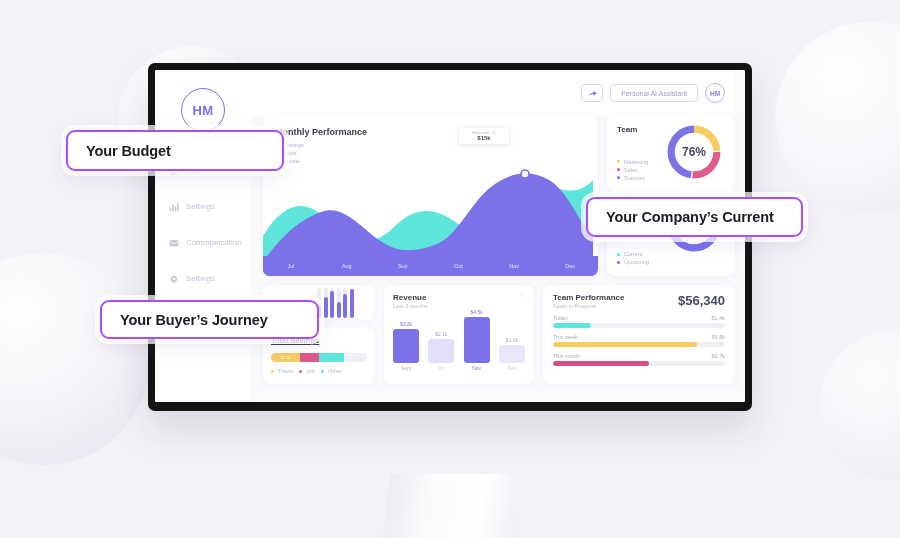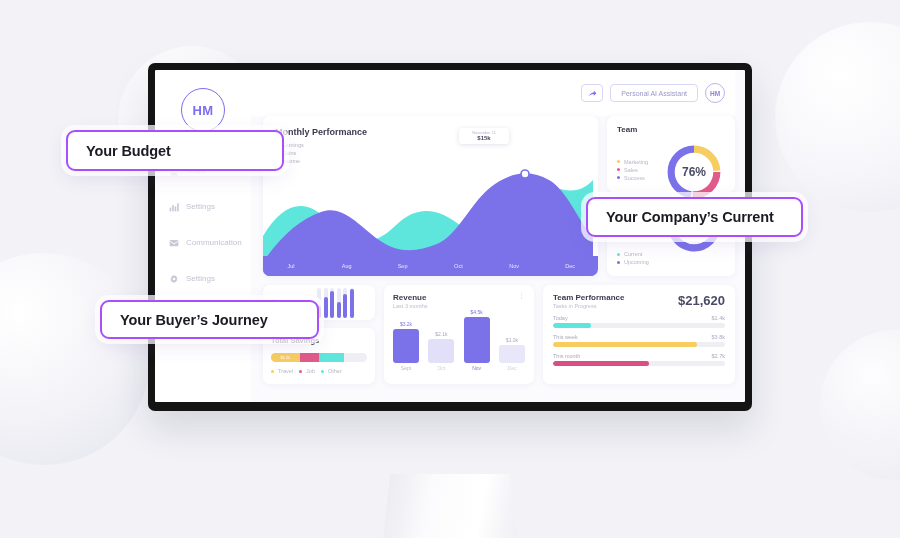--- a/index.html
+++ b/index.html
@@ -114,37 +114,37 @@
   #axis-band {
     position: absolute; left: 0; right: 0; bottom: 0; height: 20px;
     background: #7b72ea; display: flex; align-items: center;
   }
   .axis-tick { flex: 1; text-align: center; color: #e6e4fb; font-size: 5.5px; }
 
   
   #donut-col { width: 128px; flex: 0 0 128px; display: flex; flex-direction: column; gap: 9px; }
   .donut-card { flex: 1; position: relative; padding: 9px 0 0 10px; }
   .donut-title { font-size: 8px; color: #3b3b50; font-weight: bold; }
-  .donut-wrap { position: absolute; right: 11px; top: 26px; width: 60px; height: 60px; }
+  .donut-wrap { position: absolute; right: 11px; top: 6px; width: 60px; height: 60px; }
   .donut-center {
     position: absolute; inset: 0; display: flex; align-items: center; justify-content: center;
     font-size: 12px; color: #4a4a66; font-weight: bold;
   }
   .donut-legend { position: absolute; left: 10px; bottom: 9px; }
 
   
   #row-bottom { display: flex; gap: 9px; padding: 9px 0 0 12px; height: 108px; }
   #left-col { width: 112px; flex: 0 0 112px; display: flex; flex-direction: column; gap: 8px; }
   #savings-total-card { height: 46px; display: flex; align-items: center; padding: 0 8px; gap: 6px; }
   #savings-amount { font-size: 9px; color: #4a4a66; font-weight: bold; white-space: nowrap; }
   #mini-bars { display: flex; align-items: flex-end; gap: 2.5px; height: 30px; }
   .mini-bar-track { width: 4px; height: 30px; background: #eceaf7; border-radius: 2px; position: relative; }
   .mini-bar-fill { position: absolute; left: 0; bottom: 0; width: 100%; background: #7b72ea; border-radius: 2px; }
   #savings-card { flex: 1; padding: 8px; }
-  #savings-title { font-size: 7.5px; color: #3b3b50; font-weight: bold; margin-bottom: 8px; }
+  #savings-title { font-size: 7.5px; color: #3b3b50; font-weight: bold; margin-bottom: 8px; text-decoration: underline; }
   #savings-bar { display: flex; height: 9px; border-radius: 5px; overflow: hidden; background: #eeeef4; }
   .savings-seg { height: 100%; display: flex; align-items: center; justify-content: center; font-size: 4px; color: #fff; }
   #savings-legend { display: flex; gap: 6px; margin-top: 6px; }
 
   #revenue-card { width: 150px; flex: 0 0 150px; padding: 8px 9px; position: relative; }
   .card-title { font-size: 8px; color: #3b3b50; font-weight: bold; }
   .card-sub { font-size: 5.5px; color: #bebecd; margin-top: 1px; }
   #revenue-dots { position: absolute; right: 9px; top: 9px; color: #cfcfdb; font-size: 7px; line-height: 4px; }
   #revenue-bars { display: flex; align-items: flex-end; justify-content: space-between; height: 56px; margin-top: 6px; }
   .rev-col { width: 26px; display: flex; flex-direction: column; align-items: center; }
@@ -424,21 +424,21 @@
                 </div>
               </div>
             </div>
 
             <div class="card" id="team-perf-card">
               <div id="team-perf-head">
                 <div>
                   <div class="card-title">Team Performance</div>
                   <div class="card-sub">Tasks in Progress</div>
                 </div>
-                <div id="team-perf-total">$21,620</div>
+                <div id="team-perf-total">$56,340</div>
               </div>
 
               <div class="perf-row">
                 <div class="perf-row-head">
                   <span>Today</span>
                   <span>$1.4k</span>
                 </div>
                 <div class="perf-track">
                   <div class="perf-fill" style="width:22%;background:#5ee6dd"></div>
                 </div>

